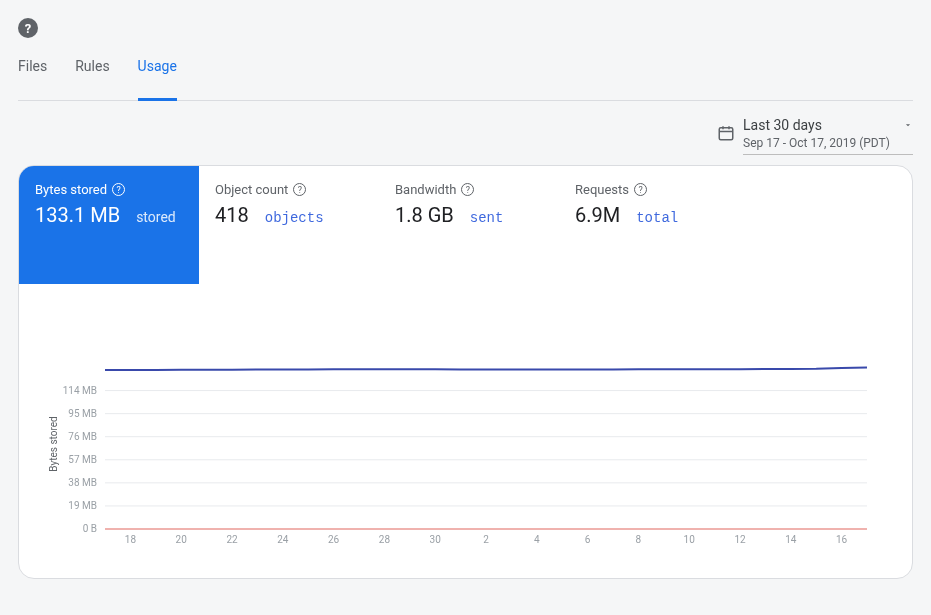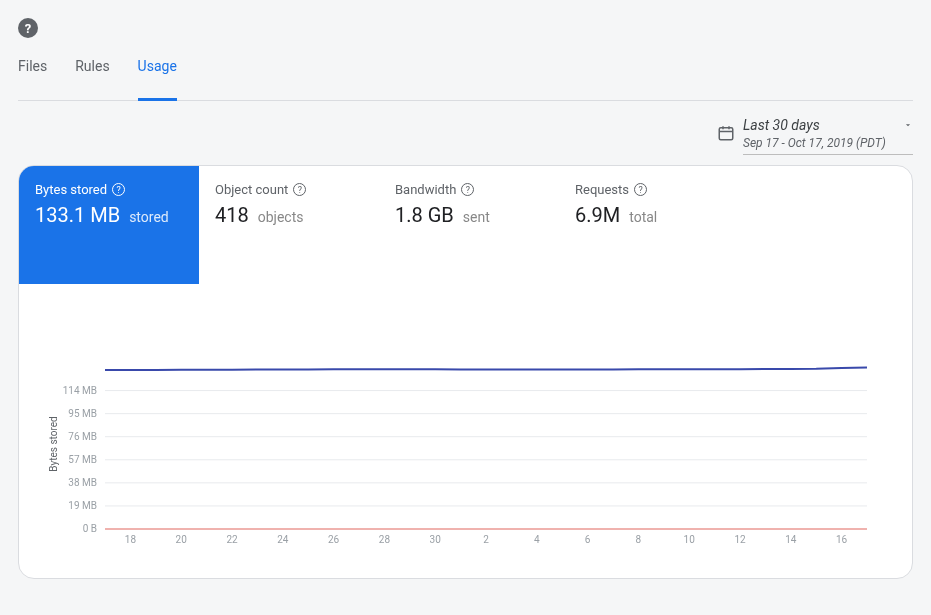--- a/index.html
+++ b/index.html
@@ -53,21 +53,20 @@
     .date-row {
       display: flex;
       justify-content: flex-end;
       padding: 14px 0 10px 0;
     }
     .date-picker {
       display: flex;
       align-items: center;
       gap: 8px;
       cursor: pointer;
-      font-style: italic;
     }
     .cal-icon { color: #5f6368; }
     .date-col { display: flex; flex-direction: column; border-bottom: 1px solid #bdbdbd; padding-bottom: 4px; min-width: 170px; }
     .date-row-top { display: flex; align-items: center; justify-content: space-between; gap: 40px; }
     .date-label { font-size: 14px; color: #3c4043; }
     .date-sub { font-size: 12px; color: #5f6368; margin-top: 2px; }
     .chev-icon { color: #5f6368; }
     .card {
       background: #fff;
       border: 1px solid #dadce0;
@@ -94,25 +93,25 @@
     .stat .q-icon {
       width: 13px; height: 13px; border: 1.2px solid currentColor;
       border-radius: 50%;
       display: inline-flex; align-items: center; justify-content: center;
       font-size: 9px;
     }
     .stat.inactive .stat-title { color: #5f6368; }
     .stat-value {
       font-size: 20px;
       margin-top: 6px;
-      display: flex; align-items: baseline; gap: 9px;
+      display: flex; align-items: baseline; gap: 16px;
     }
     .stat.inactive .stat-value { color: #202124; }
     .stat-unit { font-size: 14px; opacity: 0.85; }
-    .stat.inactive .stat-unit { color: #737373; }
+    .stat.inactive .stat-unit { color: #1d4ed8; font-family: Liberation Mono, monospace; }
     .chart-wrap { padding: 20px 28px 20px 8px; }
     svg .gridline { stroke: #e8eaed; stroke-width: 1; }
     svg .baseline { stroke: #dadce0; stroke-width: 1; }
     svg .tick { fill: #9aa0a6; font-size: 10px; }
     svg .axis-title { fill: #5f6368; font-size: 10px; }
     svg .series-main { stroke: #3949ab; stroke-width: 2; fill: none; }
     svg .series-base { stroke: #f28b82; stroke-width: 1.5; fill: none; opacity: 0.8; }
   </style>
 </head>
 <body>

